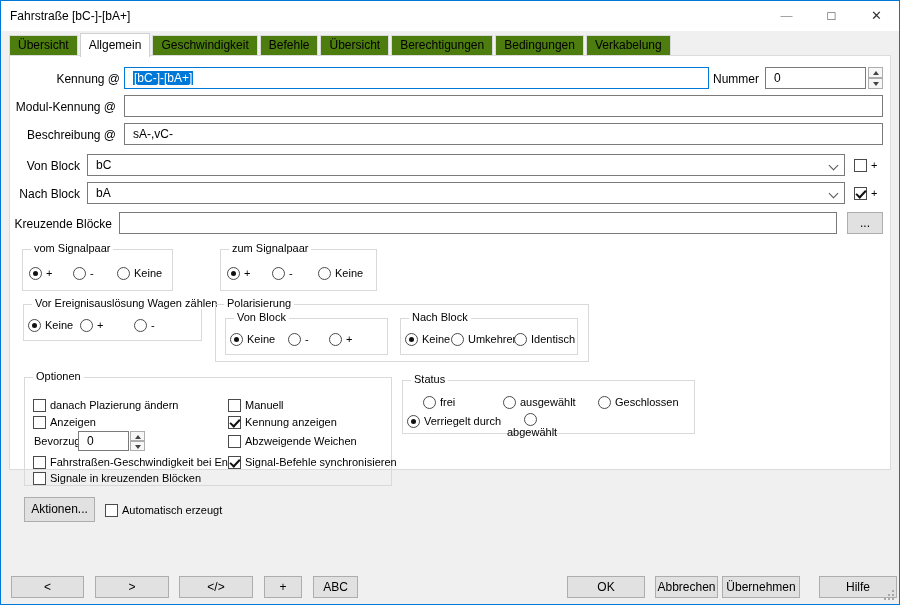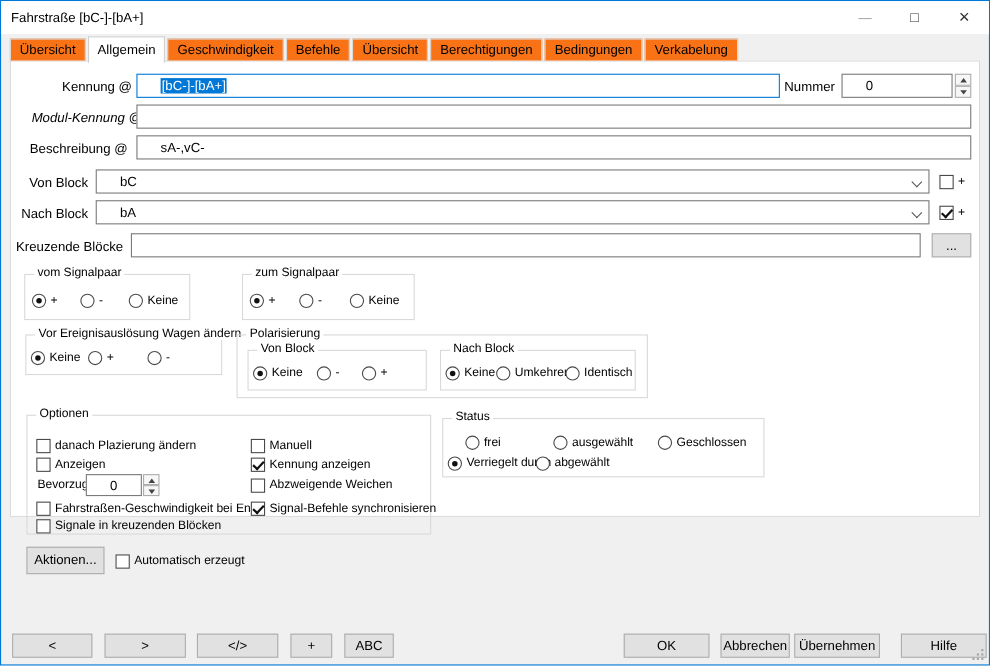--- a/index.html
+++ b/index.html
@@ -14,35 +14,35 @@
   .title { position:absolute; left:9px; top:8px; font-size:12px; white-space:nowrap; }
   .wbtn { position:absolute; top:0; width:45px; height:30px; text-align:center;
           line-height:30px; font-size:12px; color:#333; cursor:default; }
   .wbtn.min { right:90px; color:#999; }
   .wbtn.max { right:45px; font-size:13px; }
   .wbtn.close { right:0; font-size:13px; }
 
   
   .tabbar { position:absolute; left:8px; top:32px; height:22px; display:flex;
             align-items:flex-end; z-index:5; }
-  .tab { height:20px; line-height:19px; padding:0 8px; background:#f97316;
+  .tab { height:20px; line-height:19px; padding:0 8px; background:#4d7c0f;
          border:1px solid #d9d9d9; border-bottom:0; margin-right:2px;
          font-size:12px; white-space:nowrap; }
   .tab.active { height:24px; line-height:23px; margin-bottom:-2px; background:#fff;
                 border-color:#d0d0d0; }
 
   
   .page { position:absolute; left:8px; top:54px; width:882px; height:415px;
           background:#fff; border:1px solid #dcdcdc; }
 
   .lbl { position:absolute; font-size:12px; white-space:nowrap; }
   .r { text-align:right; }
 
   .input { position:absolute; height:22px; background:#fff; border:1px solid #7a7a7a;
-           font-size:12px; line-height:20px; padding:0 21px; white-space:nowrap; overflow:hidden; }
+           font-size:12px; line-height:20px; padding:0 8px; white-space:nowrap; overflow:hidden; }
   .input.focused { border-color:#0078d7; }
   .sel { background:#0078d7; color:#fff; padding:0 1px; }
 
   .combo .chev { position:absolute; right:7px; top:7px; width:7px; height:7px;
                  border-right:1px solid #555; border-bottom:1px solid #555;
                  transform:rotate(45deg); }
 
   .spinner { position:absolute; width:15px; }
   .spin { position:absolute; left:0; width:15px; height:50%; background:#f7f7f7;
           border:1px solid #adadad; }
@@ -105,21 +105,21 @@
     </div>
     <span class="lbl r" style="left:703px;top:16px;width:45px;">Nummer</span>
     <div class="input" style="left:755px;top:11px;width:101px;">
       <span>0</span>
     </div>
     <div class="spinner" style="left:858px;top:11px;height:22px;">
       <div class="spin up"></div>
       <div class="spin down"></div>
     </div>
 
-    <span class="lbl r" style="left:13px;top:44px;width:106px;font-style:italic;">Modul-Kennung @</span>
+    <span class="lbl r" style="left:0px;top:44px;width:106px;">Modul-Kennung @</span>
     <div class="input" style="left:114px;top:39px;width:759px;">
       <span></span>
     </div>
 
     <span class="lbl r" style="left:0px;top:72px;width:106px;">Beschreibung @</span>
     <div class="input" style="left:114px;top:67px;width:759px;">
       <span>sA-,vC-</span>
     </div>
 
     <span class="lbl r" style="left:0px;top:103px;width:70px;">Von Block</span>
@@ -174,21 +174,21 @@
         <span class="box radio"></span>
         <span class="t">-</span>
       </div>
       <div class="opt" style="left:97px;top:15px;">
         <span class="box radio"></span>
         <span class="t">Keine</span>
       </div>
     </div>
 
     <div class="group" style="left:13px;top:248px;width:179px;height:37px;">
-      <span class="gtitle">Vor Ereignisauslösung Wagen ändern</span>
+      <span class="gtitle">Vor Ereignisauslösung Wagen zählen</span>
       <div class="opt" style="left:4px;top:12px;">
         <span class="box radio checked"></span>
         <span class="t">Keine</span>
       </div>
       <div class="opt" style="left:56px;top:12px;">
         <span class="box radio"></span>
         <span class="t">+</span>
       </div>
       <div class="opt" style="left:110px;top:12px;">
         <span class="box radio"></span>
@@ -285,21 +285,21 @@
         <span class="t">ausgewählt</span>
       </div>
       <div class="opt" style="left:195px;top:13px;">
         <span class="box radio"></span>
         <span class="t">Geschlossen</span>
       </div>
       <div class="opt" style="left:4px;top:32px;">
         <span class="box radio checked"></span>
         <span class="t">Verriegelt durch</span>
       </div>
-      <div class="opt" style="left:84px;top:32px;">
+      <div class="opt" style="left:104px;top:32px;flex-direction:column;">
         <span class="box radio"></span>
         <span class="t">abgewählt</span>
       </div>
     </div>
 
     <div class="btn" style="left:14px;top:441px;width:71px;height:25px;line-height:23px;">Aktionen...</div>
     <div class="opt" style="left:95px;top:446px;">
       <span class="box check"></span>
       <span class="t">Automatisch erzeugt</span>
     </div>

